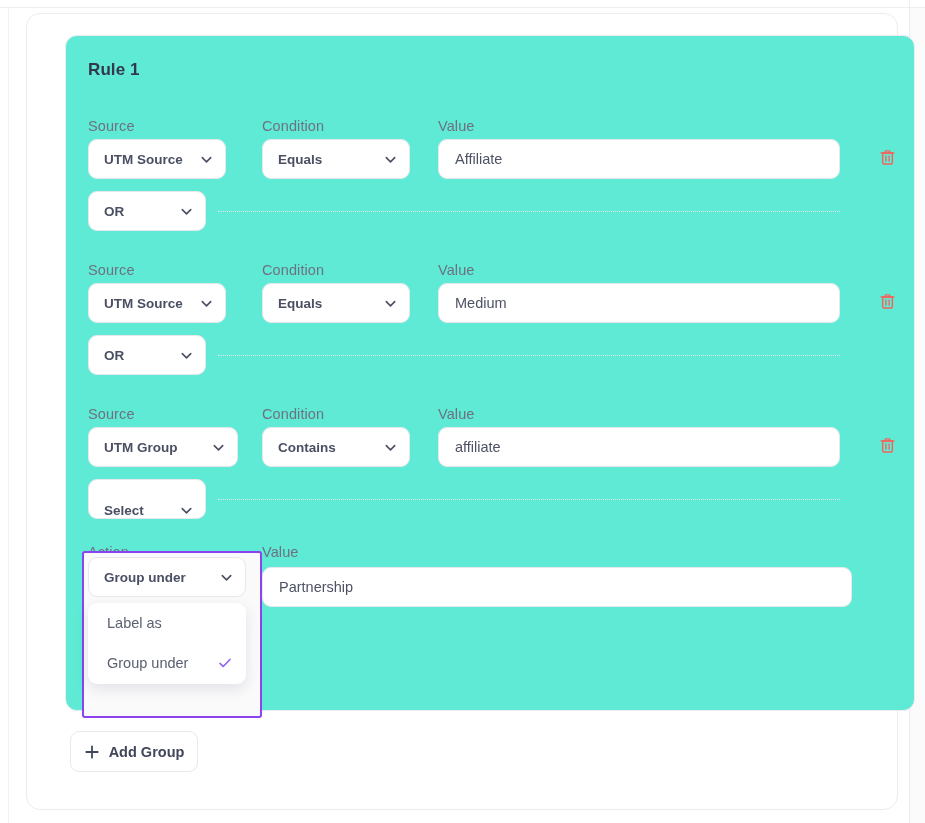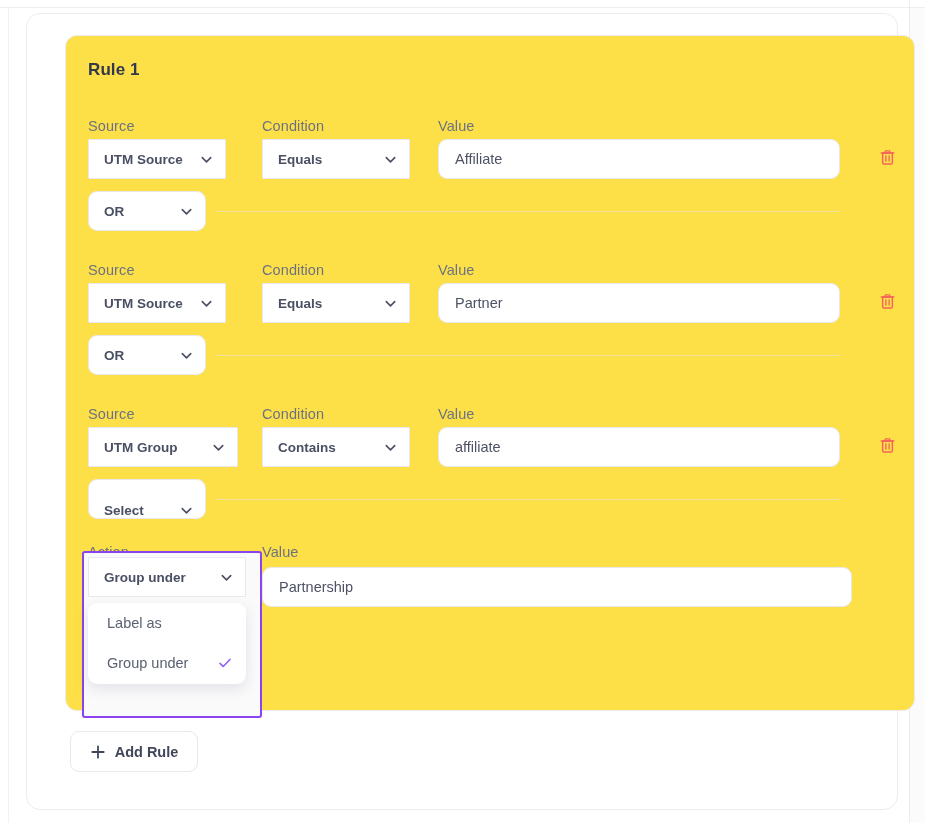--- a/index.html
+++ b/index.html
@@ -59,21 +59,21 @@
     box-sizing: border-box;
   }
 
   
   .rule-card {
     position: absolute;
     left: 38px;
     top: 21px;
     width: 850px;
     height: 676px;
-    background: #fde047;
+    background: #5eead4;
     border: 1px solid #ececf0;
     border-radius: 12px;
     box-sizing: border-box;
   }
 
   .rule-title {
     position: absolute;
     left: 22px;
     top: 24px;
     font-size: 17px;
@@ -90,21 +90,21 @@
     letter-spacing: .1px;
   }
 
   
   .select {
     position: absolute;
     box-sizing: border-box;
     height: 40px;
     background: #ffffff;
     border: 1px solid #e7e7ec;
-    border-radius: 1px;
+    border-radius: 9px;
     display: flex;
     align-items: center;
     justify-content: space-between;
     padding: 0 11px 0 15px;
     cursor: pointer;
   }
   .select .sel-text {
     font-size: 13.5px;
     font-weight: bold;
     color: #4a4f63;
@@ -355,21 +355,21 @@
 
         <div class="select" style="left:196px; top:247px; width:148px;">
           <span class="sel-text">Equals</span>
           <span class="chev">
             <svg viewBox="0 0 16 16">
                 <path d="M3.5 6 L8 10.5 L12.5 6" fill="none" stroke="#4a4f63" stroke-width="1.7" stroke-linecap="round" stroke-linejoin="round"></path>
               </svg>
           </span>
         </div>
 
-        <div class="text-input" style="left:372px; top:247px; width:402px;">Partner</div>
+        <div class="text-input" style="left:372px; top:247px; width:402px;">Medium</div>
 
         <div class="trash-btn" style="left:808px; top:254px;">
           <span>
             <svg width="19" height="19" viewBox="0 0 20 20">
               <path d="M3.4 5.3 H16.6" stroke="#f5635b" stroke-width="1.5" stroke-linecap="round" fill="none"></path>
               <path d="M7.6 5.3 V3.9 a.9 .9 0 0 1 .9-.9 h3 a.9 .9 0 0 1 .9 .9 V5.3" stroke="#f5635b" stroke-width="1.5" fill="none" stroke-linejoin="round"></path>
               <path d="M4.9 5.3 h10.2 v10.3 a1.3 1.3 0 0 1 -1.3 1.3 H6.2 a1.3 1.3 0 0 1 -1.3 -1.3 Z" stroke="#f5635b" stroke-width="1.5" fill="none" stroke-linejoin="round"></path>
               <path d="M8.3 8.4 V13.7 M11.7 8.4 V13.7" stroke="#f5635b" stroke-width="1.4" stroke-linecap="round" fill="none"></path>
             </svg>
           </span>
@@ -470,18 +470,18 @@
         </div>
       </div>
     </div>
 
     <div class="add-rule-btn">
       <span class="plus">
         <svg viewBox="0 0 16 16">
             <path d="M8 2.3 V13.7 M2.3 8 H13.7" stroke="#41465a" stroke-width="1.8" stroke-linecap="round" fill="none"></path>
           </svg>
       </span>
-      <span class="lbl">Add Rule</span>
+      <span class="lbl">Add Group</span>
     </div>
 
 
   </div>
 </div>
 
 </body></html>

